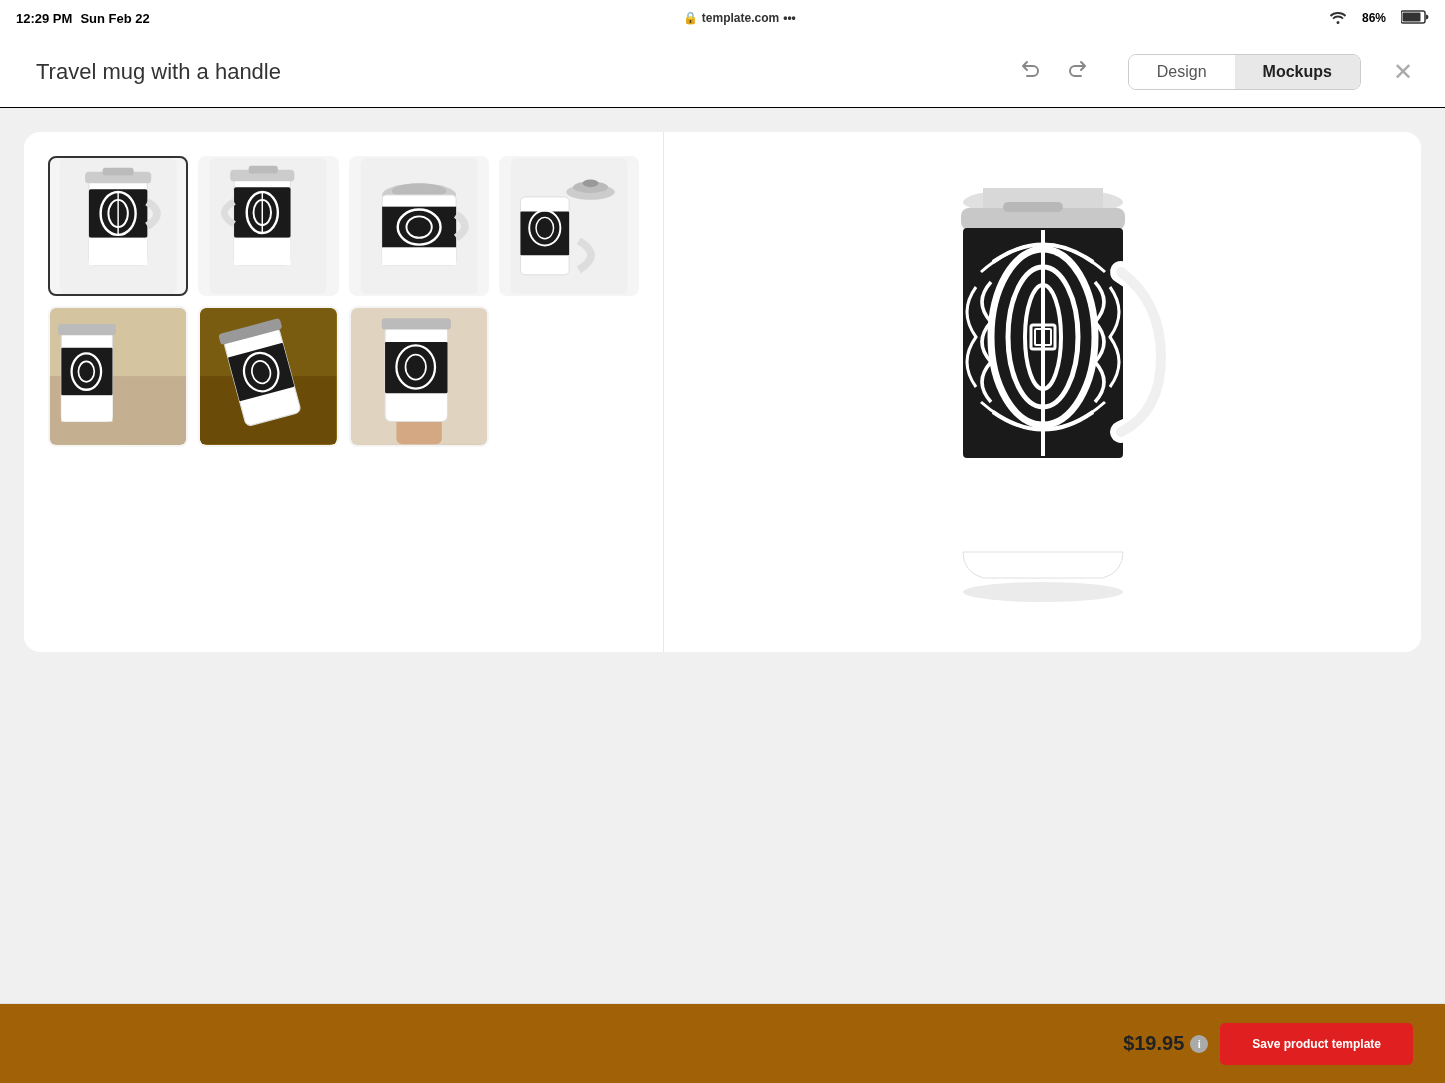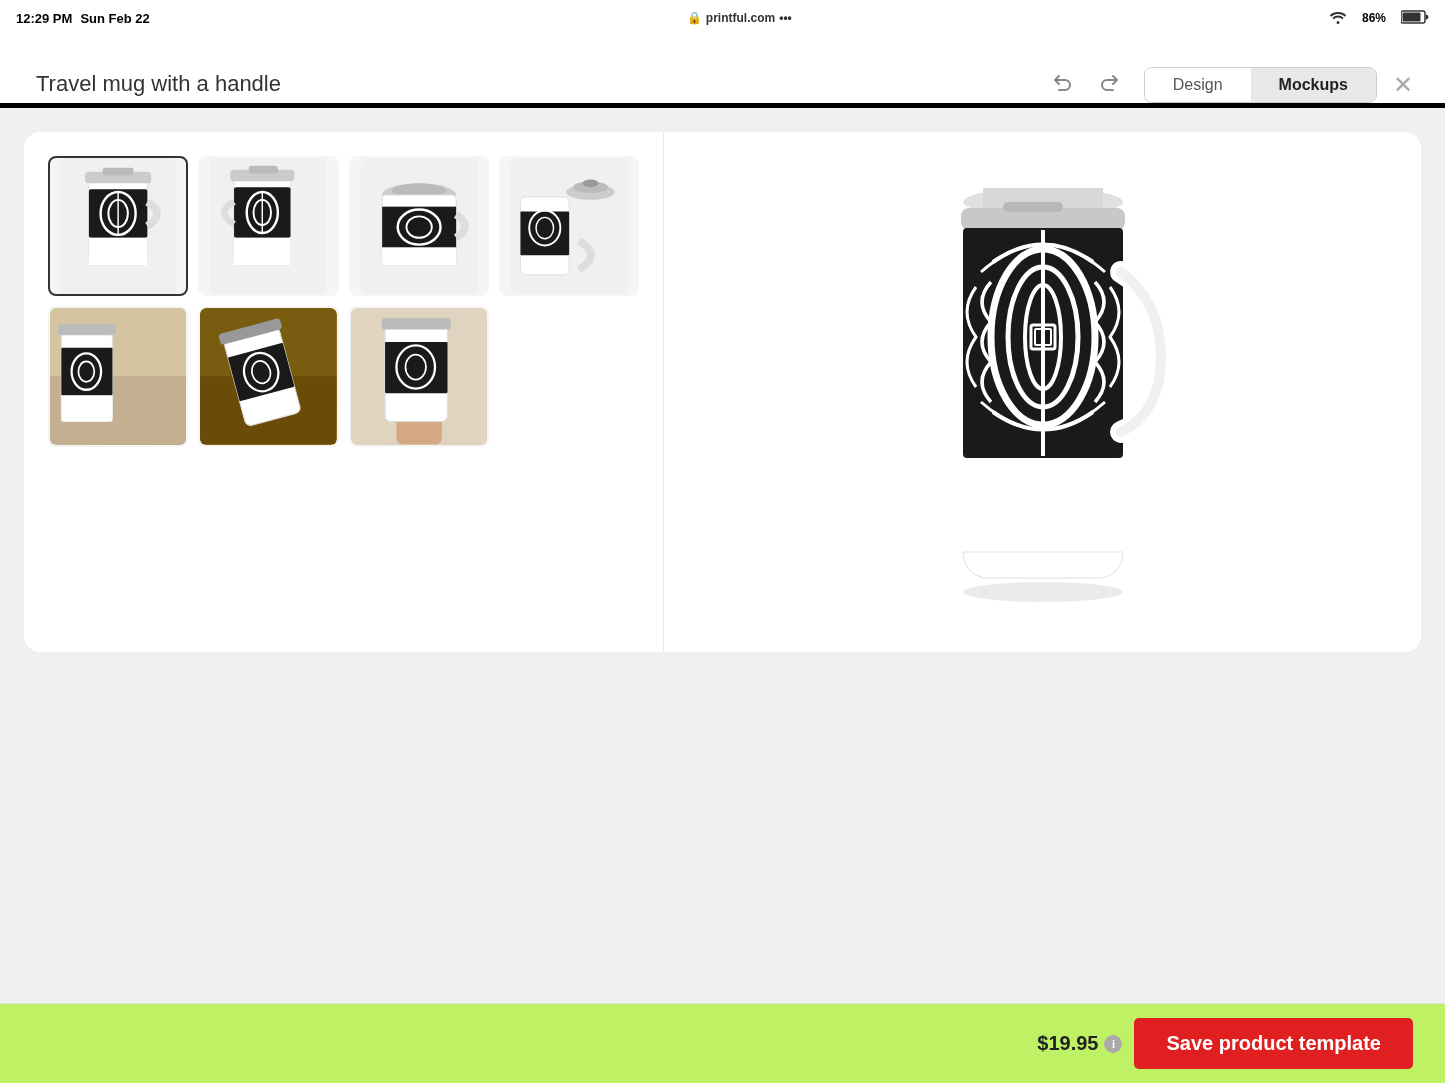--- a/index.html
+++ b/index.html
@@ -25,40 +25,40 @@
     .status-bar-left { display: flex; align-items: center; gap: 8px; }
     .status-bar-center { display: flex; align-items: center; gap: 4px; font-size: 12px; color: #333; }
     .status-bar-right { display: flex; align-items: center; gap: 15px; font-size: 12px; }
     .wifi-icon, .battery-icon { font-size: 14px; }
 
     
     .top-nav {
       background: #fff;
       height: 72px;
       display: flex;
-      align-items: flex-end;
+      align-items: center;
       justify-content: space-between;
       padding: 0 24px;
-      border-bottom: 5px solid #000000;
+      border-bottom: 1px solid #000000;
     }
     .product-title-area {
       display: flex;
       align-items: center;
     }
     .product-title {
       font-size: 22px;
       font-weight: 400;
       color: #333;
       padding: 6px 12px;
       border-radius: 6px;
     }
     .nav-center {
       display: flex;
       align-items: center;
-      gap: 0;
+      gap: 16px;
     }
     .undo-redo-group {
       display: flex;
       align-items: center;
       gap: 8px;
       margin-right: 16px;
     }
     .icon-btn {
       background: none;
       border: none;
@@ -170,21 +170,21 @@
       justify-content: center;
     }
 
     
     .bottom-bar {
       position: fixed;
       bottom: 0;
       left: 0;
       right: 0;
       height: 80px;
-      background: #bef264;
+      background: #a16207;
       border-top: 1px solid #e0e0e0;
       display: flex;
       align-items: center;
       justify-content: flex-end;
       padding: 0 32px;
       gap: 12px;
     }
     .price-display {
       display: flex;
       align-items: center;
@@ -204,21 +204,21 @@
       align-items: center;
       justify-content: center;
       cursor: pointer;
     }
     .save-btn {
       background: #e02020;
       color: #fff;
       border: none;
       border-radius: 5px;
       padding: 14px 32px;
-      font-size: 20px;
+      font-size: 12px;
       font-weight: 600;
       cursor: pointer;
     }
 
     
     .gray-space {
       height: 380px;
       background: #f0f0f0;
     }
 
@@ -252,21 +252,21 @@
 </head>
 <body>
 
 <div class="status-bar">
   <div class="status-bar-left">
     <span>12:29 PM</span>
     <span>Sun Feb 22</span>
   </div>
   <div class="status-bar-center">
     <span>🔒</span>
-    <span>printful.com</span>
+    <span>template.com</span>
     <span>•••</span>
   </div>
   <div class="status-bar-right">
     <span class="wifi-icon">
       <svg width="18" height="14" viewBox="0 0 18 14">
         <path d="M9 11a1.5 1.5 0 110 3 1.5 1.5 0 010-3z" fill="#333"></path>
         <path d="M9 7.5c1.7 0 3.2.7 4.3 1.8l1.4-1.4A8 8 0 009 5.5a8 8 0 00-5.7 2.4l1.4 1.4A5.5 5.5 0 019 7.5z" fill="#333"></path>
         <path d="M9 4c2.6 0 5 1 6.8 2.7l1.4-1.4A11 11 0 009 2 11 11 0 00.8 5.3l1.4 1.4A8.5 8.5 0 019 4z" fill="#333"></path>
       </svg>
     </span>

